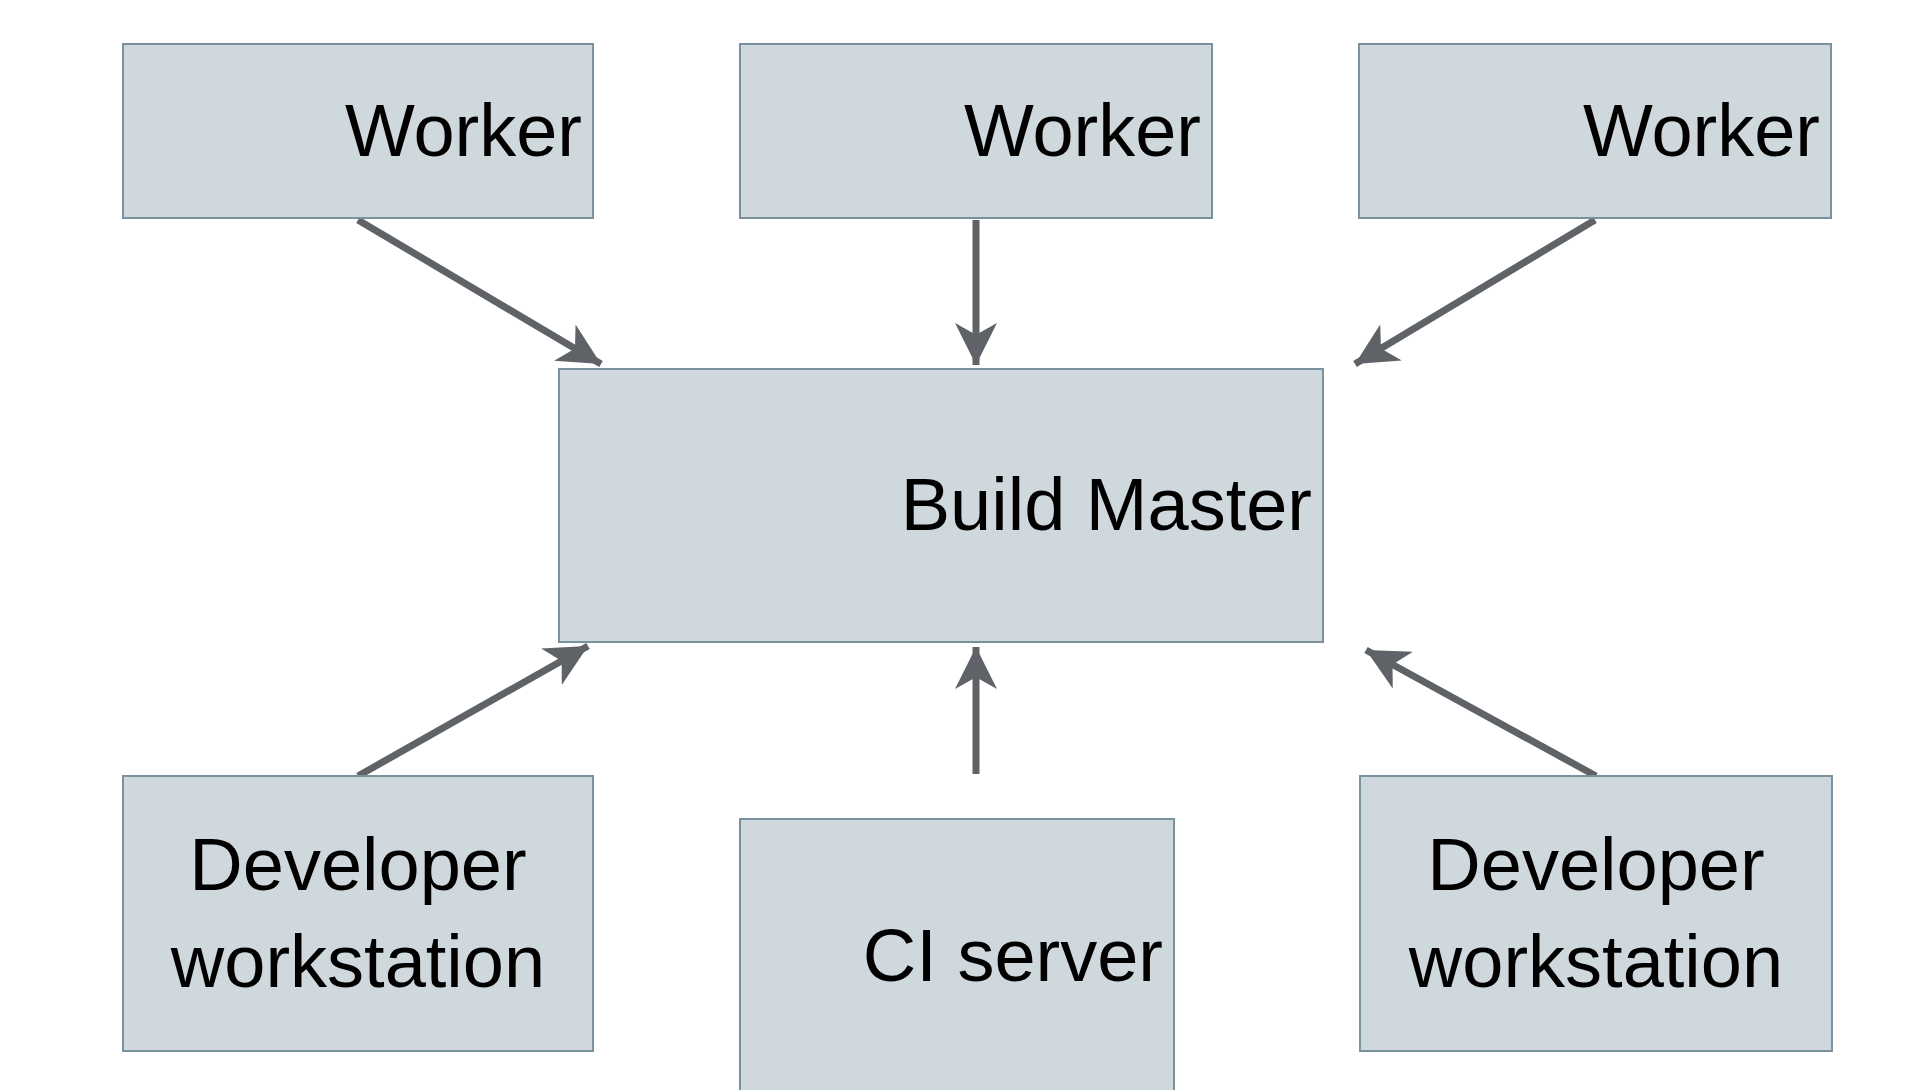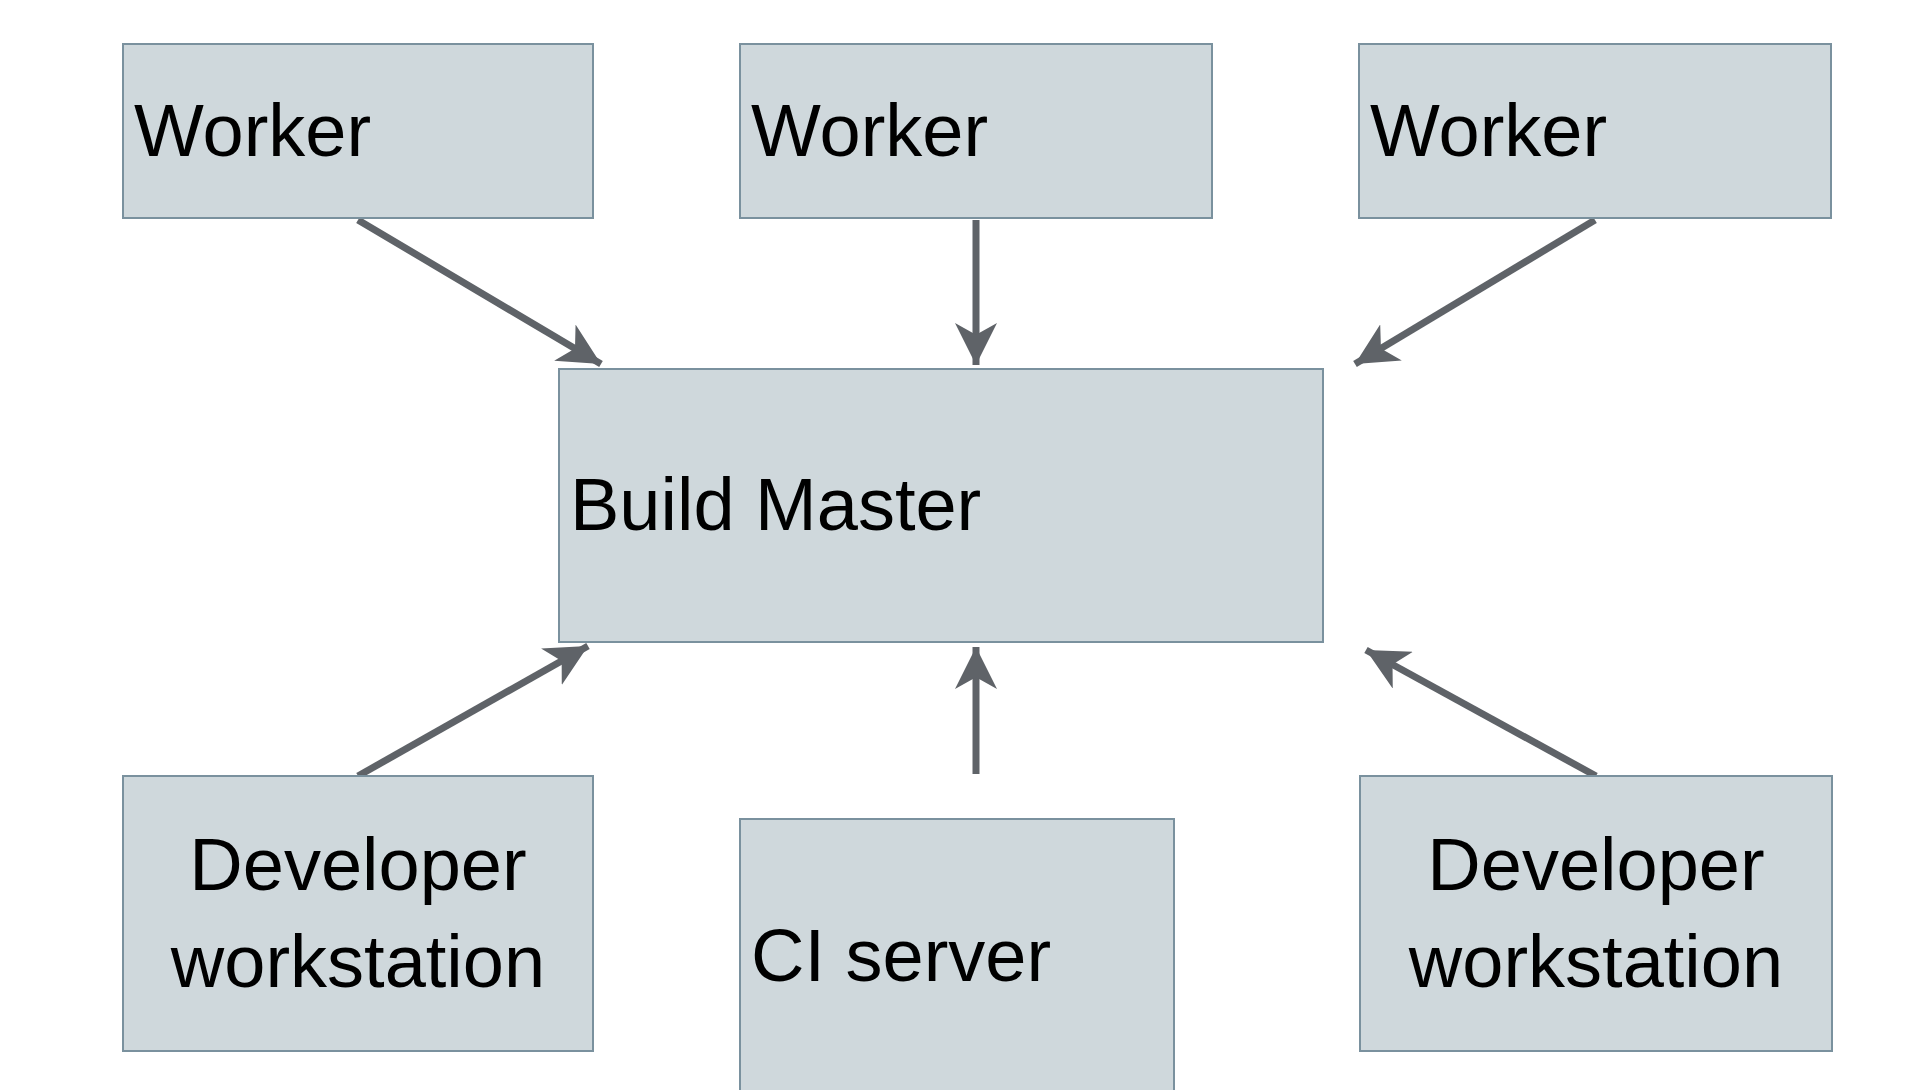--- a/index.html
+++ b/index.html
@@ -11,21 +11,21 @@
     font-family: "Liberation Sans", sans-serif;
     overflow: hidden;
   }
   .node {
     position: absolute;
     background: #cfd8dc;
     border: 2px solid #7a919e;
     box-sizing: border-box;
     display: flex;
     align-items: center;
-    justify-content: flex-start;
+    justify-content: flex-end;
     text-align: center;
     font-size: 74px;
     line-height: 1.3;
     color: #000000;
     padding: 0 10px;
   }
   #n-worker-1     { left: 122px;  top: 43px;  width: 472px; height: 176px; }
   #n-worker-2     { left: 739px;  top: 43px;  width: 474px; height: 176px; }
   #n-worker-3     { left: 1358px; top: 43px;  width: 474px; height: 176px; }
   #n-build-master { left: 558px;  top: 368px; width: 766px; height: 275px; }

